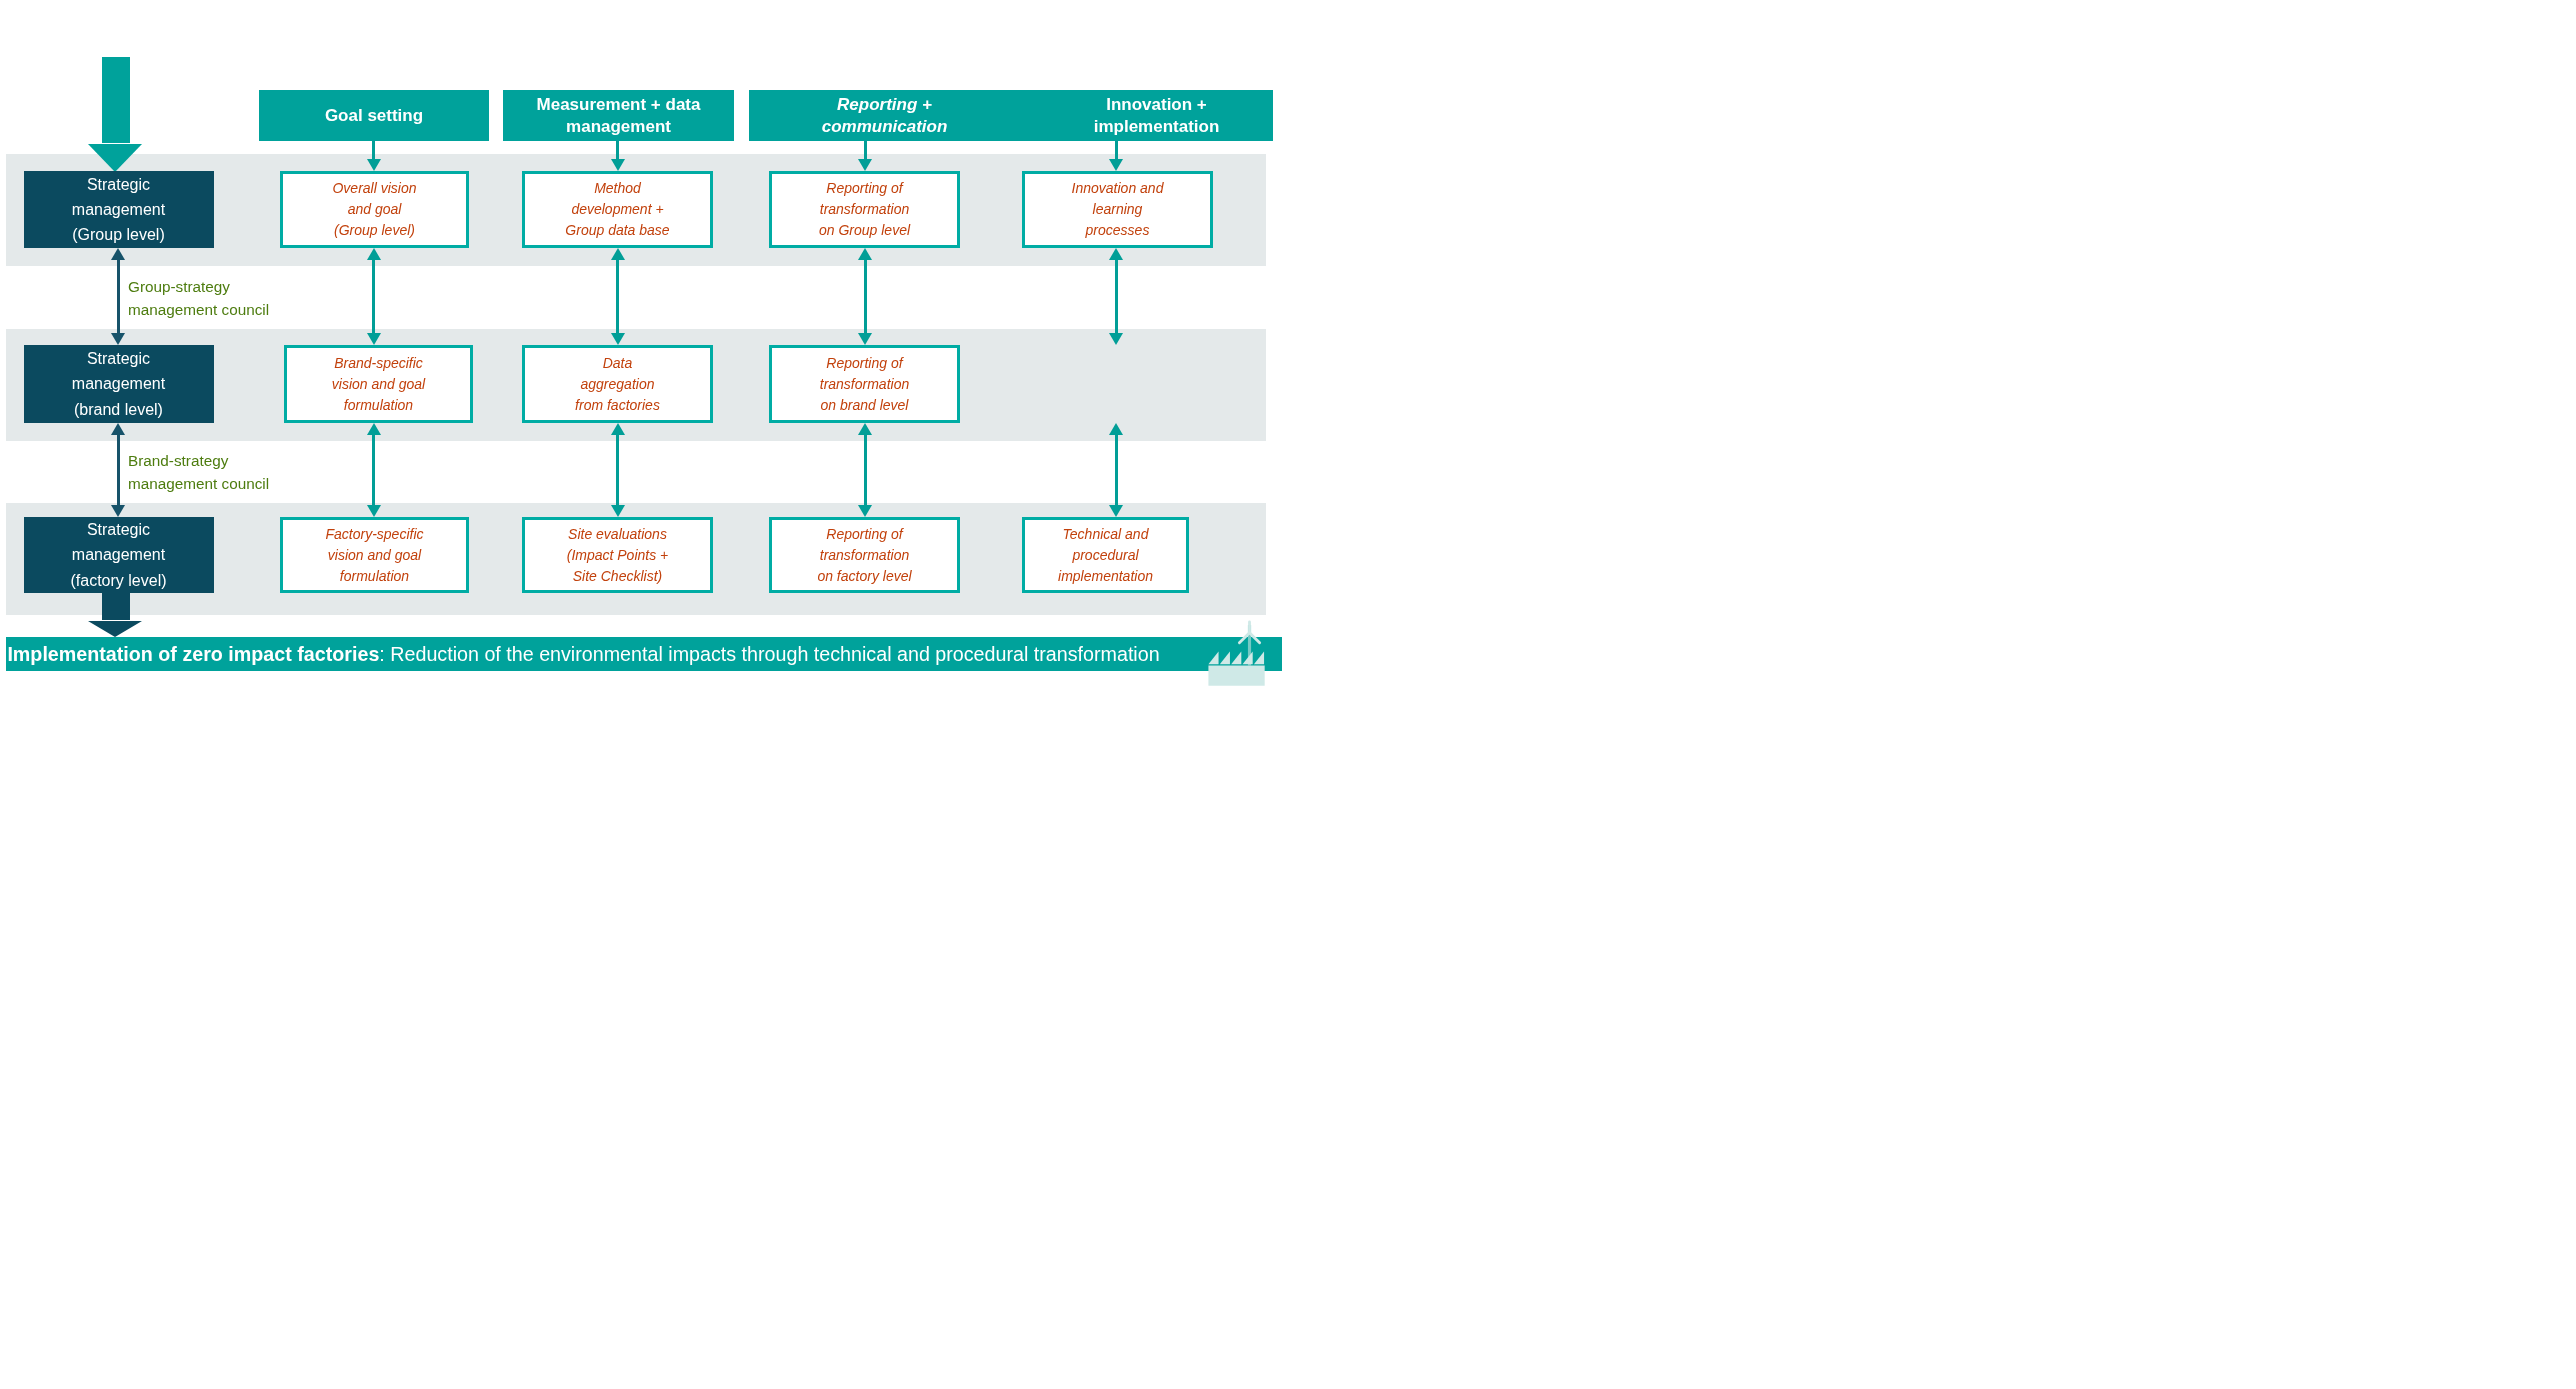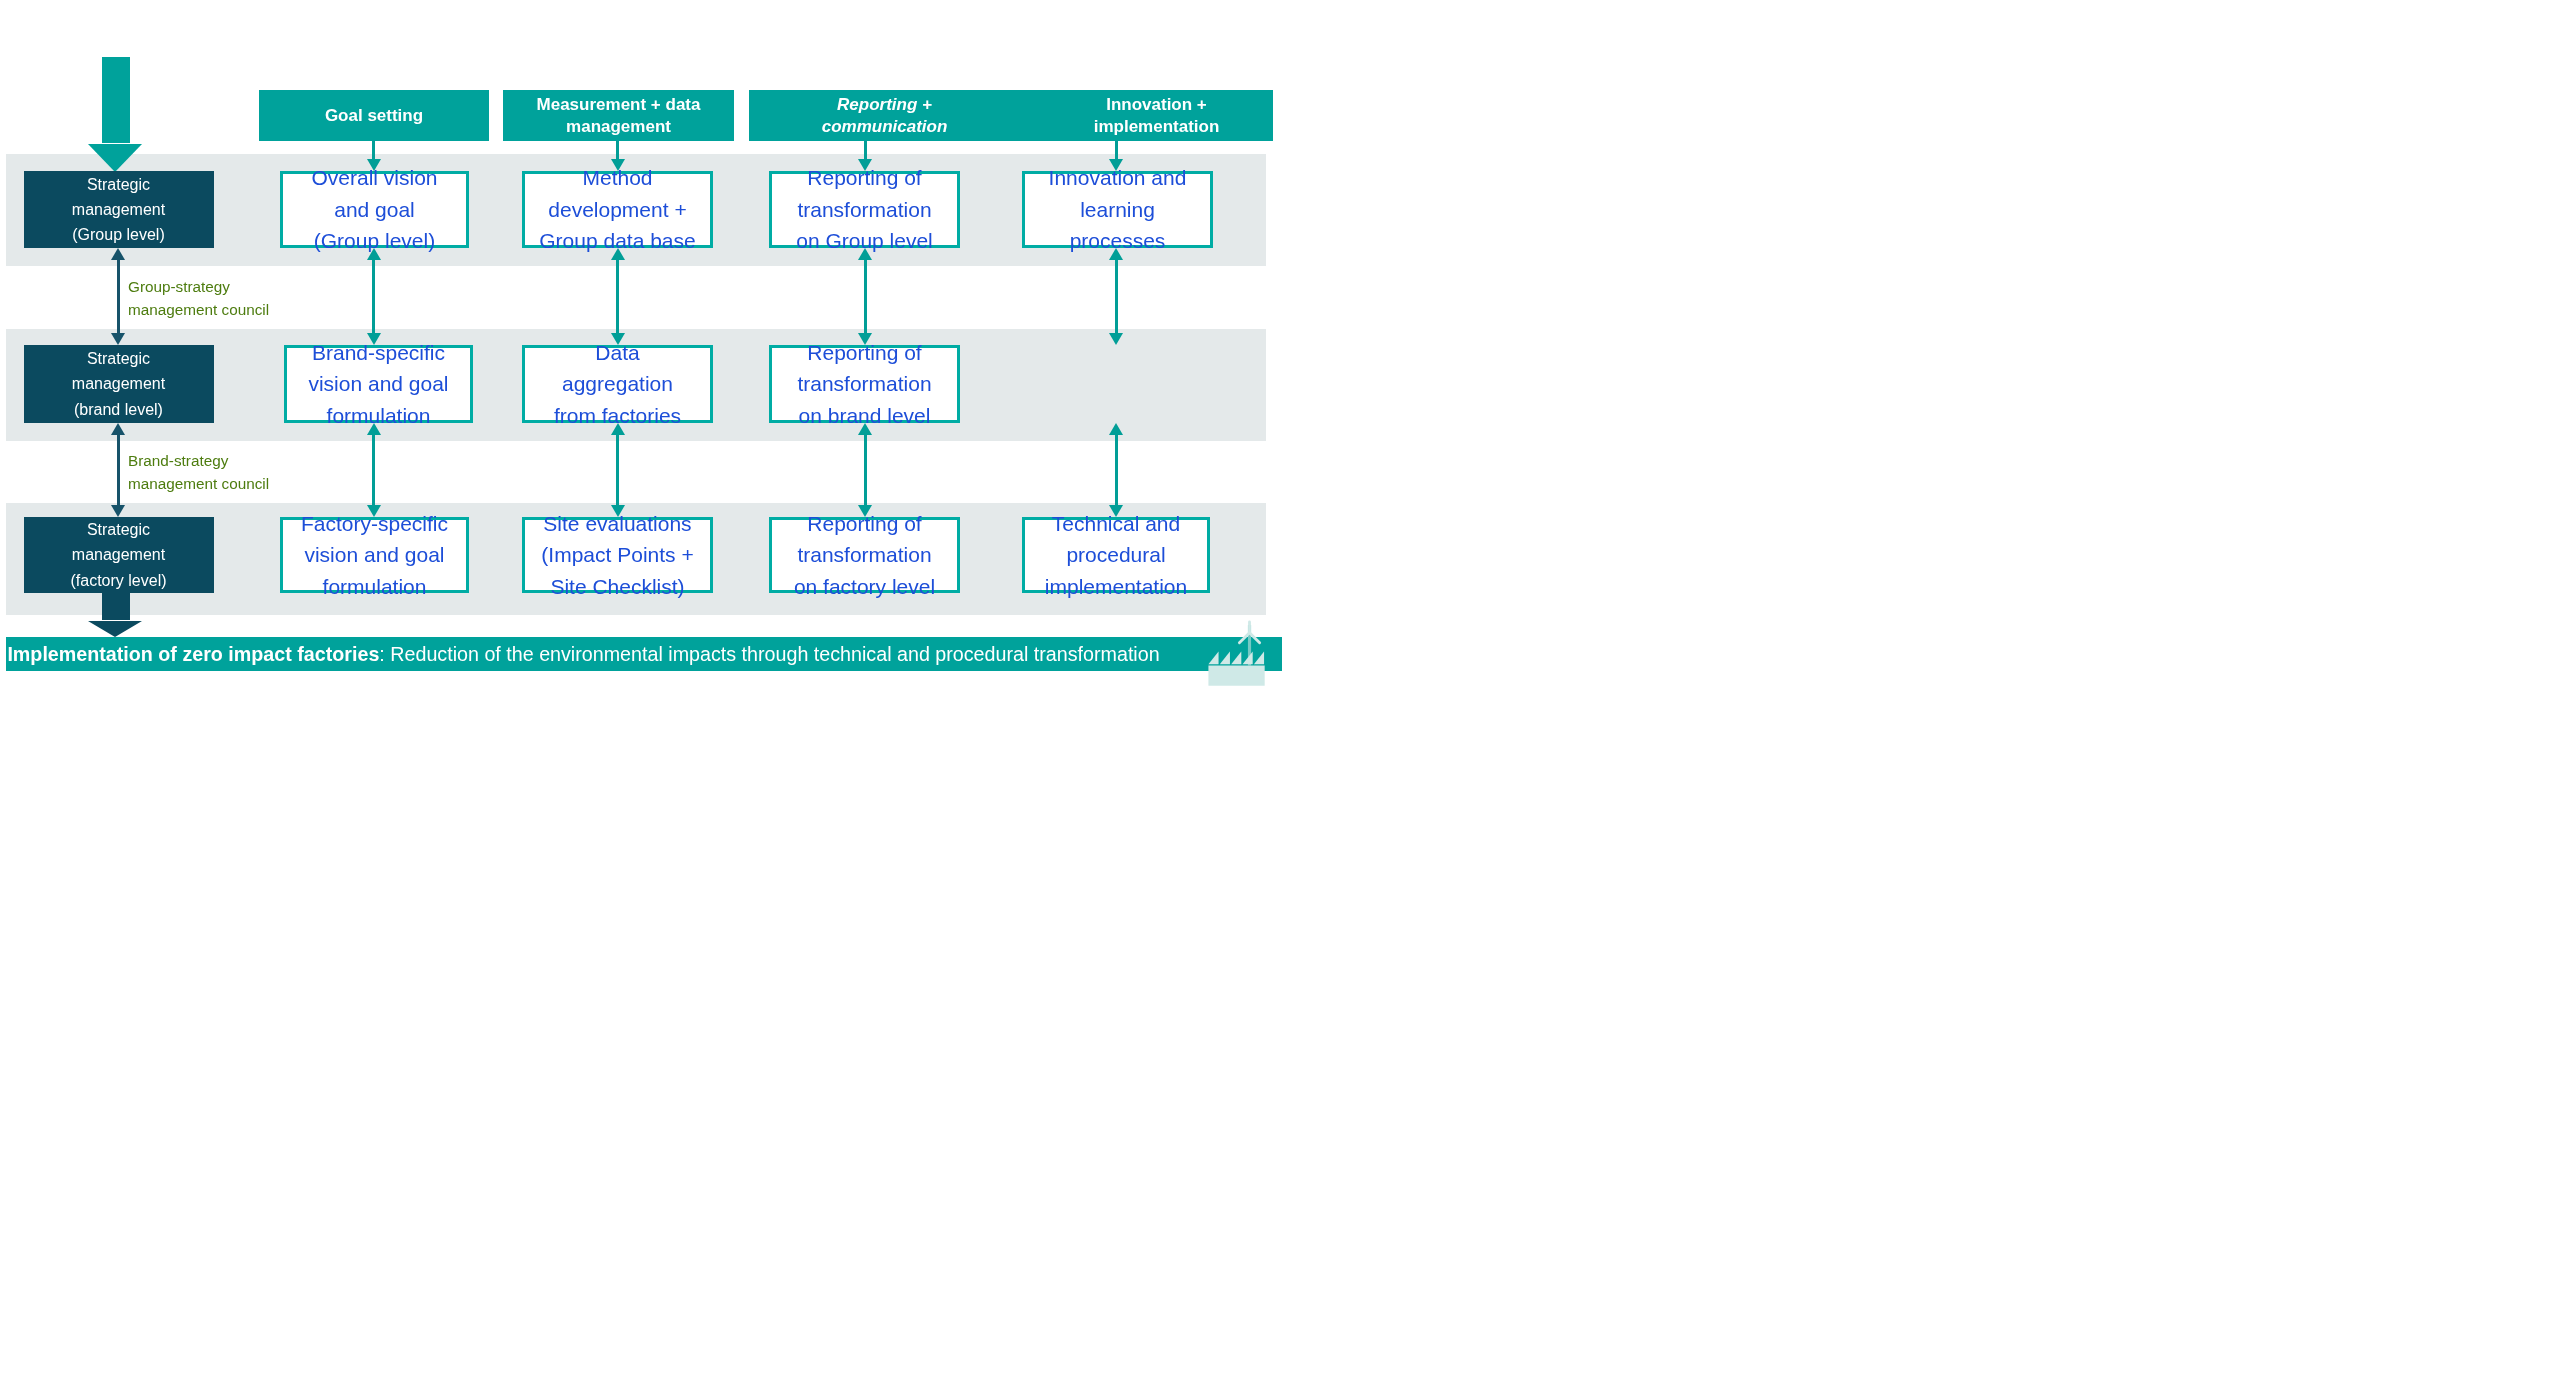--- a/index.html
+++ b/index.html
@@ -20,22 +20,22 @@
     align-items:center;justify-content:center;text-align:center;
   }
   .band{position:absolute;left:6.4px;width:1260px;background:#e4e9ea;}
   .darkbox{
     position:absolute;left:23.5px;width:190px;background:#0b4a5f;color:#ffffff;
     font-size:16px;line-height:1.58;display:flex;align-items:center;
     justify-content:center;text-align:center;
   }
   .cell{
     position:absolute;background:#ffffff;border:3.2px solid #00aca4;
-    box-sizing:border-box;color:#1d4ed8;font-size:21px;line-height:1.5;
-    display:flex;align-items:center;justify-content:center;text-align:center;
+    box-sizing:border-box;color:#c2410c;font-size:14px;line-height:1.5;
+    display:flex;align-items:center;justify-content:center;text-align:center;font-style:italic;
   }
   .council{
     position:absolute;left:128px;color:#4d7c0f;font-size:15.3px;line-height:1.5;
   }
   .vline{position:absolute;width:2.5px;}
   .teal-fill{background:#019e97;}
   .navy-fill{background:#17536a;}
   .tri{position:absolute;width:0;height:0;border-left:7px solid transparent;border-right:7px solid transparent;}
   .tri.down.teal{border-top:12px solid #019e97;}
   .tri.up.teal{border-bottom:12px solid #019e97;}
@@ -109,21 +109,21 @@
 
   <div class="cell pre" style="left:280px;top:517px;width:189px;height:76px;">Factory-specific
 vision and goal
 formulation</div>
   <div class="cell pre" style="left:522px;top:517px;width:191px;height:76px;">Site evaluations
 (Impact Points +
 Site Checklist)</div>
   <div class="cell pre" style="left:769px;top:517px;width:191px;height:76px;">Reporting of
 transformation
 on factory level</div>
-  <div class="cell pre" style="left:1022px;top:517px;width:188px;height:76px;text-align:center;">Technical and
+  <div class="cell pre" style="left:1022px;top:517px;width:167px;height:76px;text-align:center;">Technical and
 procedural
 implementation</div>
 
   <div class="vline teal-fill" style="left:372px;top:141px;height:19px;"></div>
   <div class="tri down teal" style="left:367px;top:159px;"></div>
   <div class="vline teal-fill" style="left:616px;top:141px;height:19px;"></div>
   <div class="tri down teal" style="left:611px;top:159px;"></div>
   <div class="vline teal-fill" style="left:864px;top:141px;height:19px;"></div>
   <div class="tri down teal" style="left:858px;top:159px;"></div>
   <div class="vline teal-fill" style="left:1115px;top:141px;height:19px;"></div>

